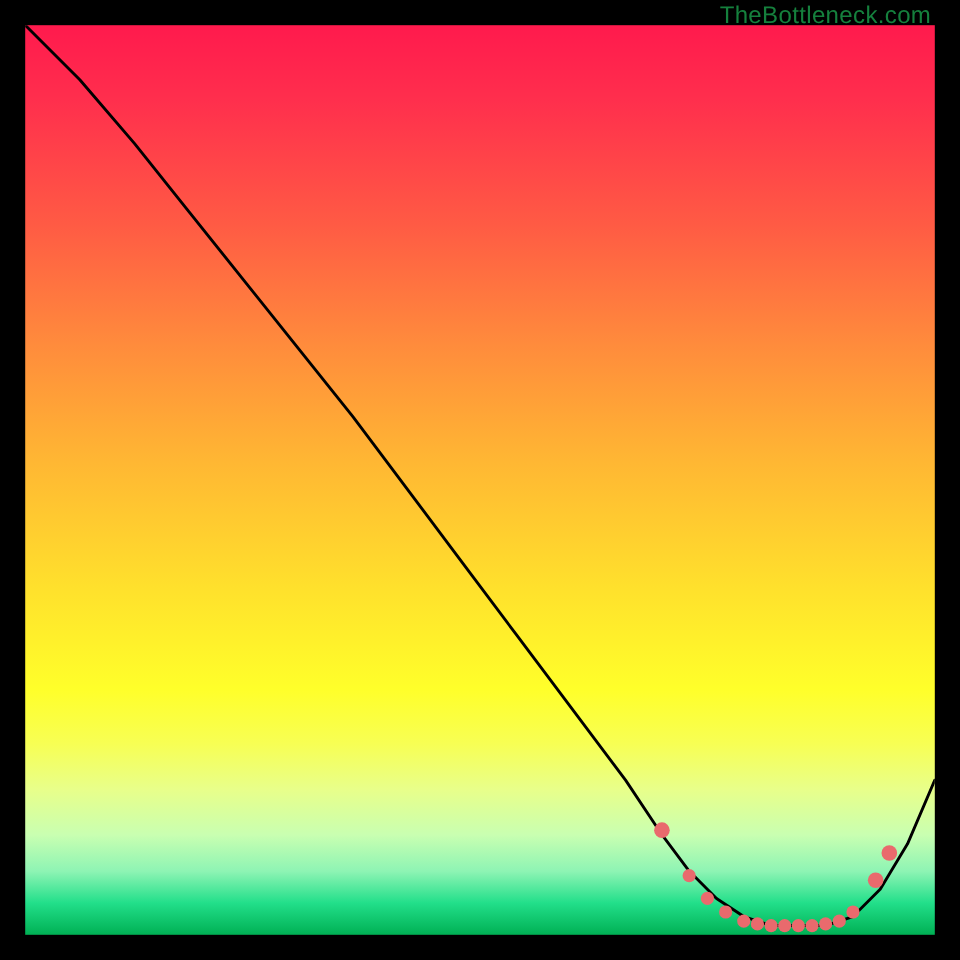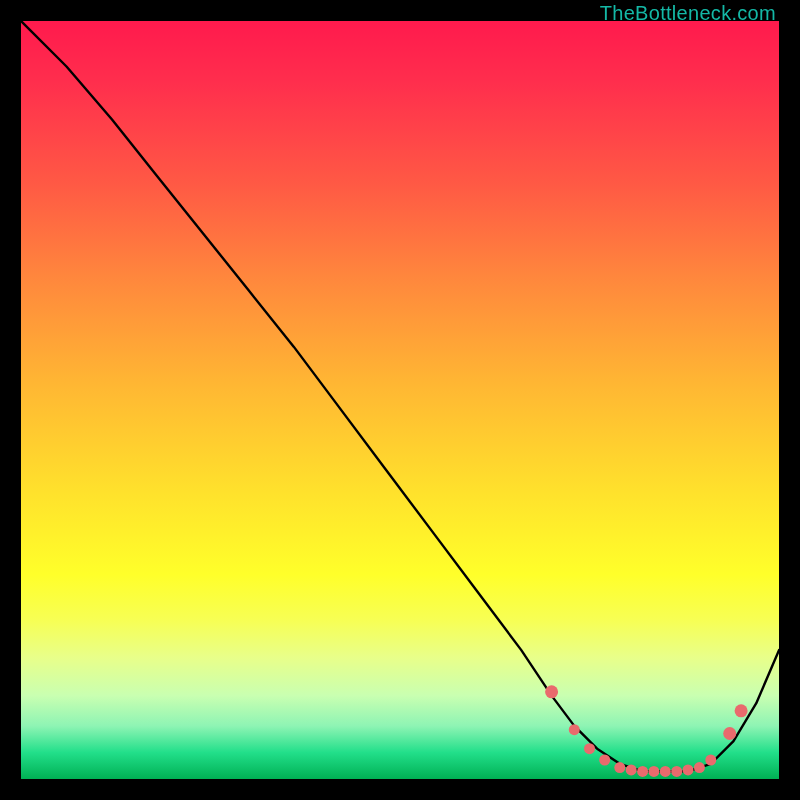--- a/index.html
+++ b/index.html
@@ -30,21 +30,21 @@
       #c9ffb1 89%,
       #8ef4b4 93%,
       #22df8a 96.5%,
       #00b054 100%
     );
   }
   .watermark {
     position: absolute;
     right: 24px;
     top: 2px;
-    color: #14b8a6;
+    color: #15803d;
     font-size: 20px;
     font-weight: 500;
     letter-spacing: 0.3px;
     user-select: none;
   }
   svg { position: absolute; left: 0; top: 0; }
 </style>
 </head>
 <body>
 

